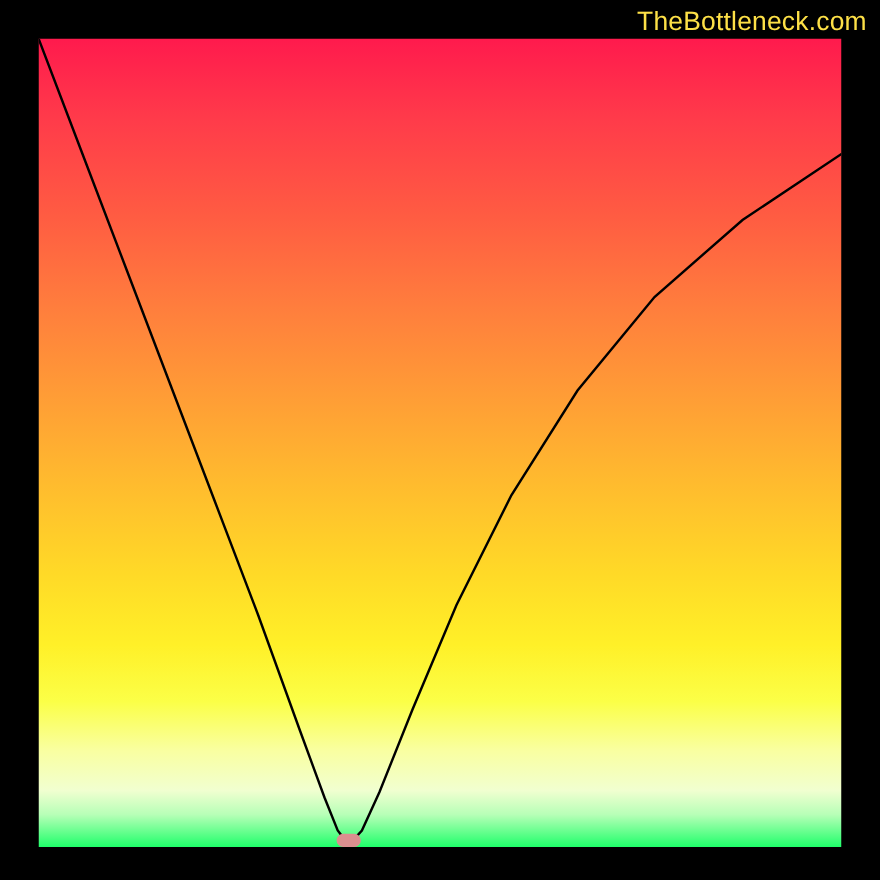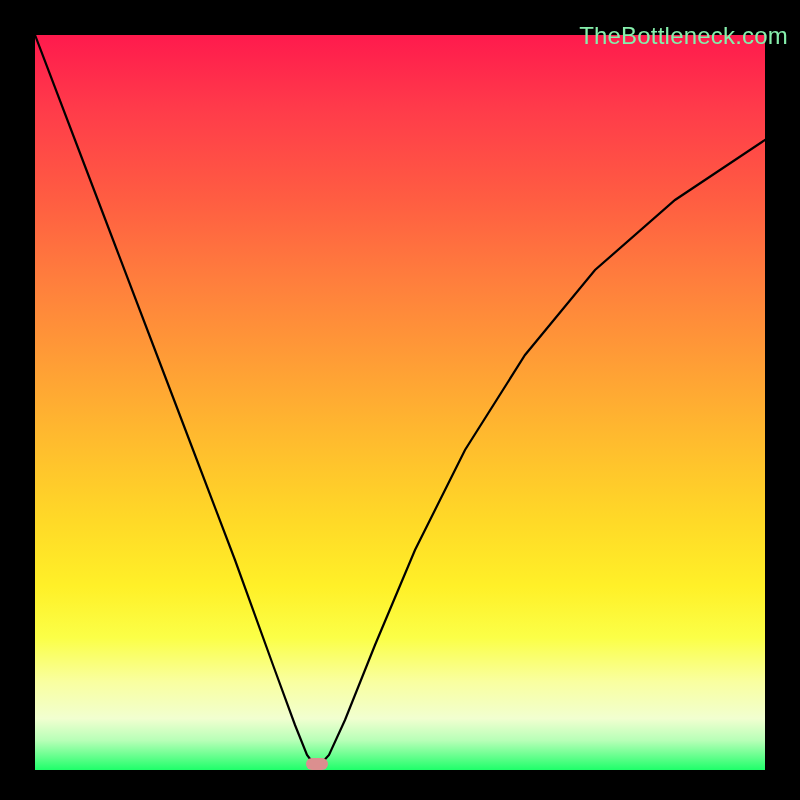--- a/index.html
+++ b/index.html
@@ -14,26 +14,25 @@
   .frame {
     position: relative;
     width: 800px;
     height: 800px;
     background: #000;
   }
   .watermark {
     position: absolute;
     top: 6px;
     right: 12px;
-    color: #86efac;
+    color: #fde047;
     font-size: 24px;
     font-weight: 400;
     letter-spacing: 0.2px;
     z-index: 10;
-    margin-top: 16px;
   }
   .plot-area {
     position: absolute;
     left: 35px;
     top: 35px;
     width: 730px;
     height: 735px;
     overflow: hidden;
   }
   .gradient {

